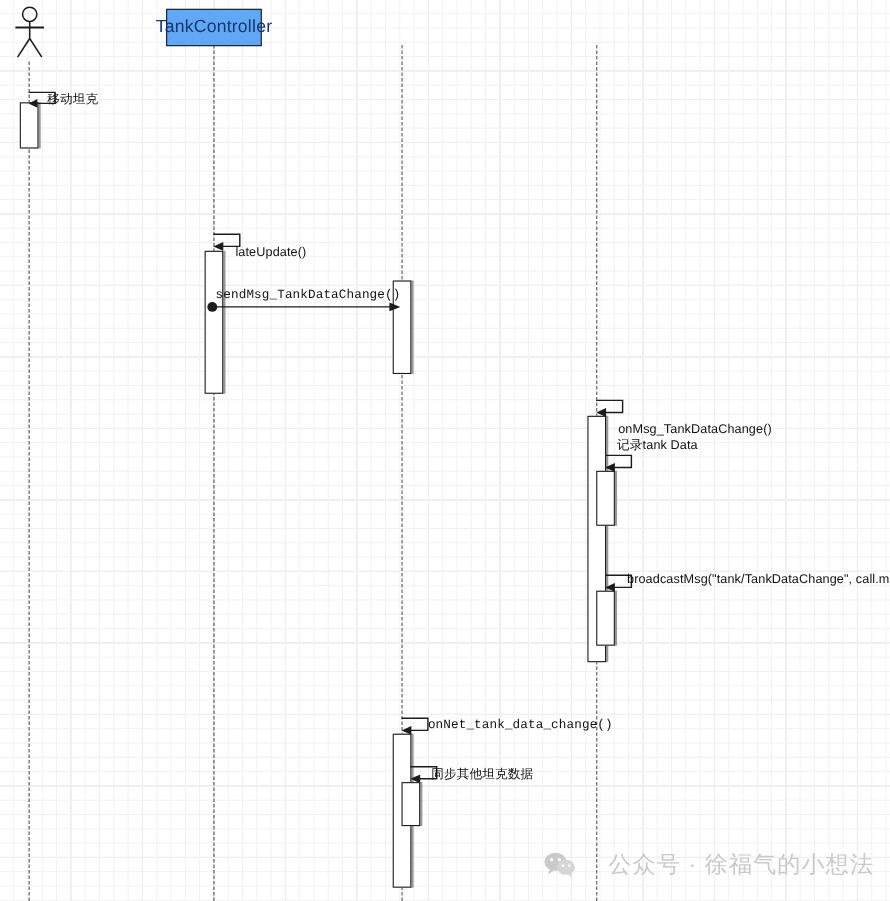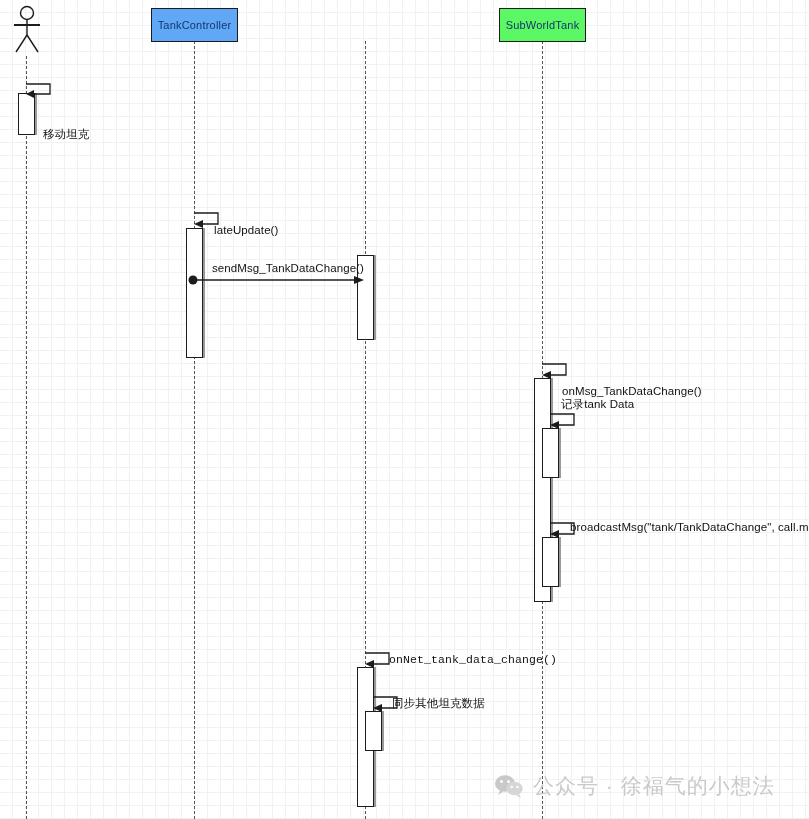--- a/index.html
+++ b/index.html
@@ -35,21 +35,21 @@
   }
 
   
   .participant {
     position: absolute;
     box-sizing: border-box;
     border: 1px solid #1c1c1c;
     display: flex;
     align-items: center;
     justify-content: center;
-    font-size: 11px;
+    font-size: 16px;
     letter-spacing: 0.2px;
     white-space: nowrap;
   }
   .participant.blue {
     background: #60a8f5;
     color: #16366f;
   }
   .participant.green {
     background: #5cf765;
     color: #16366f;
@@ -93,21 +93,21 @@
     position: absolute;
     display: flex;
     align-items: center;
     gap: 9px;
     color: #c9c9c9;
     font-size: 21px;
     letter-spacing: 1px;
     user-select: none;
     pointer-events: none;
   }
-  .watermark .wm-text { white-space: nowrap; }
+  .watermark .wm-text { white-space: nowrap; margin-left: 20px; }
 </style>
 </head>
 <body>
 
 <div id="canvas">
 
   <div class="lifeline" style="left:26px;  top:56px;  height:763px;"></div>
   <div class="lifeline" style="left:194px; top:41px;  height:778px;"></div>
   <div class="lifeline" style="left:365px; top:41px;  height:778px;"></div>
   <div class="lifeline" style="left:542px; top:41px;  height:778px;"></div>
@@ -120,57 +120,54 @@
       <line x1="19" y1="31" x2="8" y2="48" stroke="#1c1c1c" stroke-width="1.4"></line>
       <line x1="19" y1="31" x2="30" y2="48" stroke="#1c1c1c" stroke-width="1.4"></line>
     </svg>
   </div>
 
   <div class="participant blue" style="left:151px; top:8px; width:87px; height:34px;">
     <span>TankController</span>
   </div>
 
 
-  <div class="participant green" style="left:499px; top:8px; width:87px; height:34px;">
-    <span>SubWorldTank</span>
-  </div>
 
   <div class="activation" style="left:18px;  top:93px;  width:17px; height:42px;"></div>
   <div class="activation" style="left:186px; top:228px; width:17px; height:130px;"></div>
   <div class="activation" style="left:357px; top:255px; width:17px; height:85px;"></div>
   <div class="activation" style="left:534px; top:378px; width:17px; height:224px;"></div>
   <div class="activation" style="left:542px; top:428px; width:17px; height:50px;"></div>
   <div class="activation" style="left:542px; top:537px; width:17px; height:50px;"></div>
   <div class="activation" style="left:357px; top:667px; width:17px; height:140px;"></div>
   <div class="activation" style="left:365px; top:711px; width:17px; height:40px;"></div>
 
   <div class="selfloop" style="left:22px; top:82px; width:36px; height:16px;">
     <svg width="36" height="16" viewBox="0 0 36 16">
       <path d="M 4 2 L 28 2 L 28 12 L 10 12" fill="none" stroke="#1c1c1c" stroke-width="1.3"></path>
       <path d="M 4 12 L 12 8 L 12 16 Z" fill="#1c1c1c"></path>
     </svg>
   </div>
-  <div class="msg-label" style="left:43px; top:83px;margin-top:44px;">移动坦克</div>
+  <div class="msg-label" style="left:43px; top:83px;">移动坦克</div>
 
   <div class="selfloop" style="left:190px; top:211px; width:36px; height:18px;">
     <svg width="36" height="18" viewBox="0 0 36 18">
       <path d="M 4 2 L 28 2 L 28 13 L 12 13" fill="none" stroke="#1c1c1c" stroke-width="1.3"></path>
       <path d="M 4 13 L 13 9 L 13 17 Z" fill="#1c1c1c"></path>
     </svg>
   </div>
   <div class="msg-label" style="left:214px; top:224px;">lateUpdate()</div>
 
   <div class="message" style="left:188px; top:272px; width:176px; height:12px;">
     <svg width="176" height="12" viewBox="0 0 176 12">
       <circle cx="5" cy="6" r="4.5" fill="#1c1c1c"></circle>
       <line x1="5" y1="6" x2="168" y2="6" stroke="#1c1c1c" stroke-width="1.3"></line>
       <path d="M 176 6 L 166 2 L 166 10 Z" fill="#1c1c1c"></path>
     </svg>
   </div>
-  <div class="msg-label" style="left:212px; top:262px;">sendMsg_TankDataChange()</div>
+  <div class="msg-label" style="left:196px; top:262px;font-family:Liberation Mono, monospace;">sendMsg_TankDataChange()</div>
 
   <div class="selfloop" style="left:538px; top:362px; width:36px; height:18px;">
     <svg width="36" height="18" viewBox="0 0 36 18">
       <path d="M 4 2 L 28 2 L 28 13 L 12 13" fill="none" stroke="#1c1c1c" stroke-width="1.3"></path>
       <path d="M 4 13 L 13 9 L 13 17 Z" fill="#1c1c1c"></path>
     </svg>
   </div>
   <div class="msg-label" style="left:562px; top:385px;">onMsg_TankDataChange()</div>
 
   <div class="selfloop" style="left:546px; top:412px; width:36px; height:18px;">

